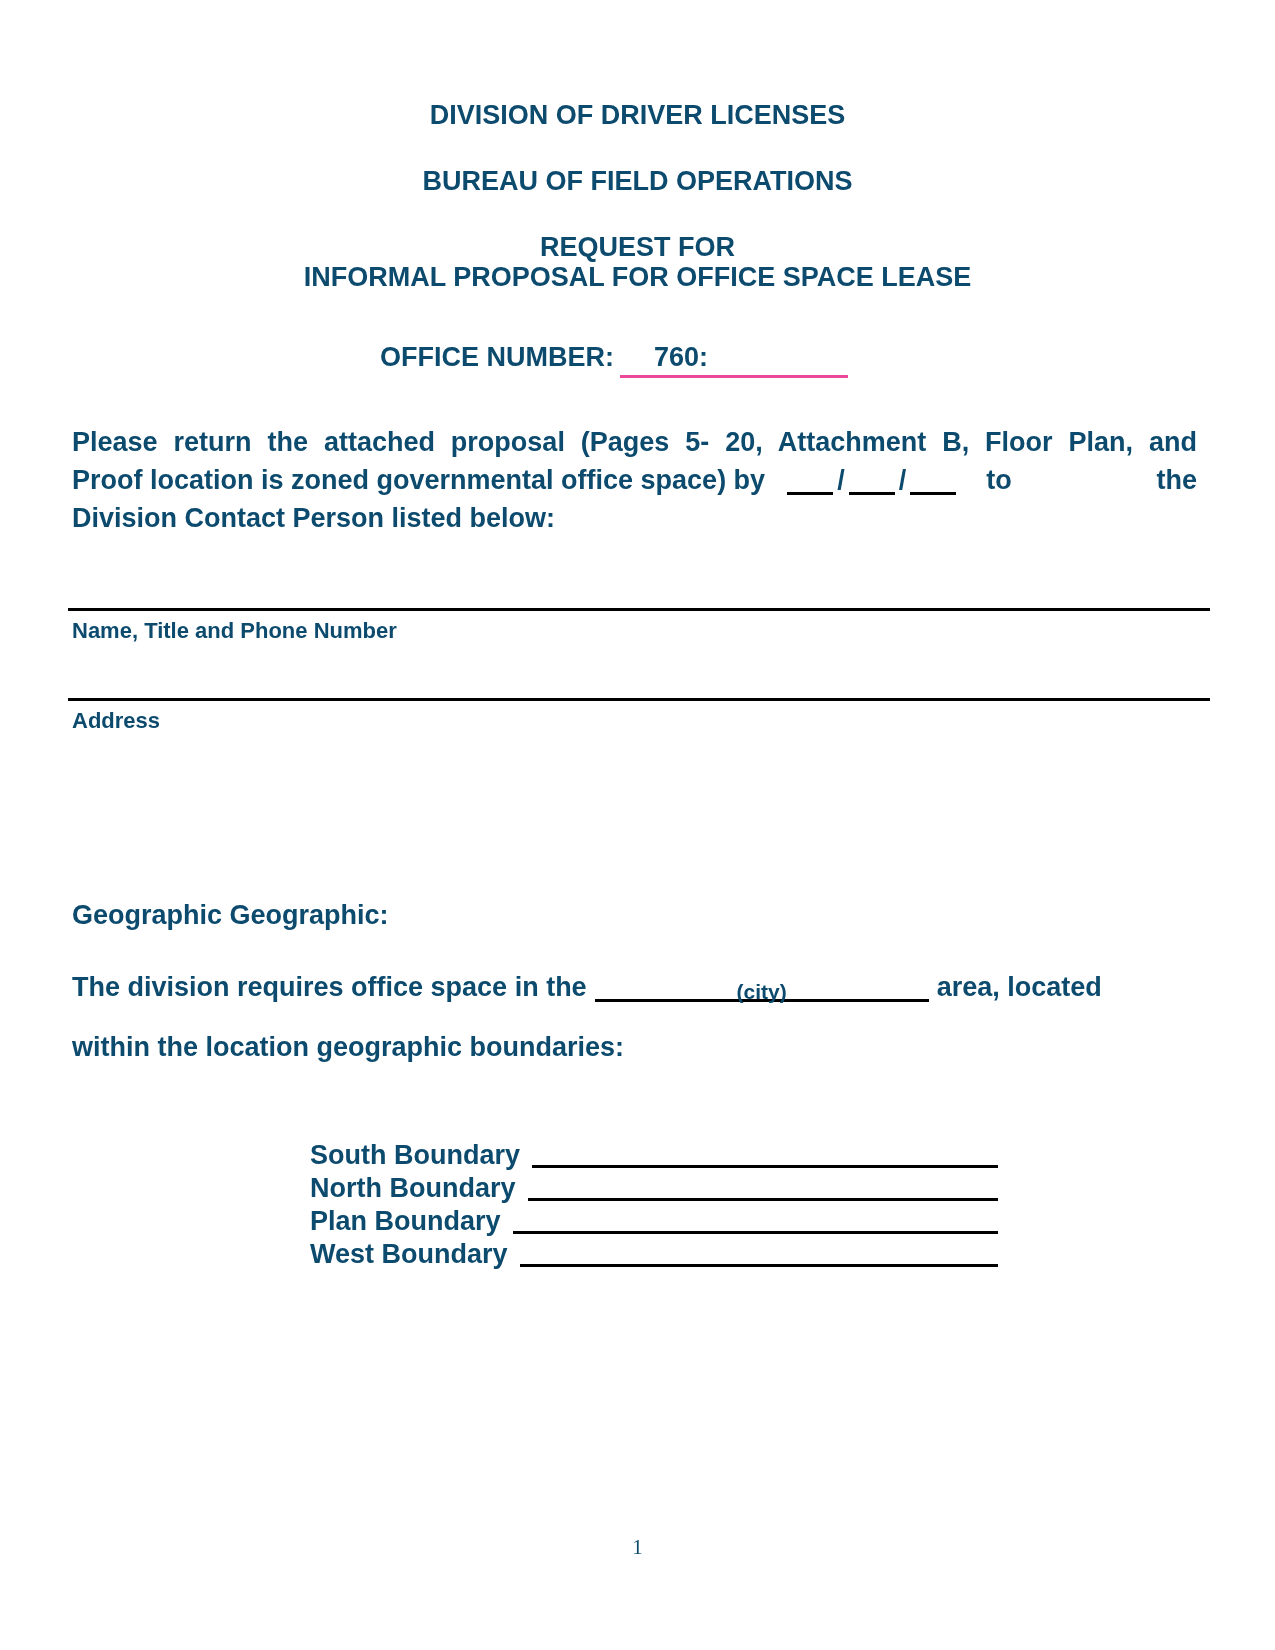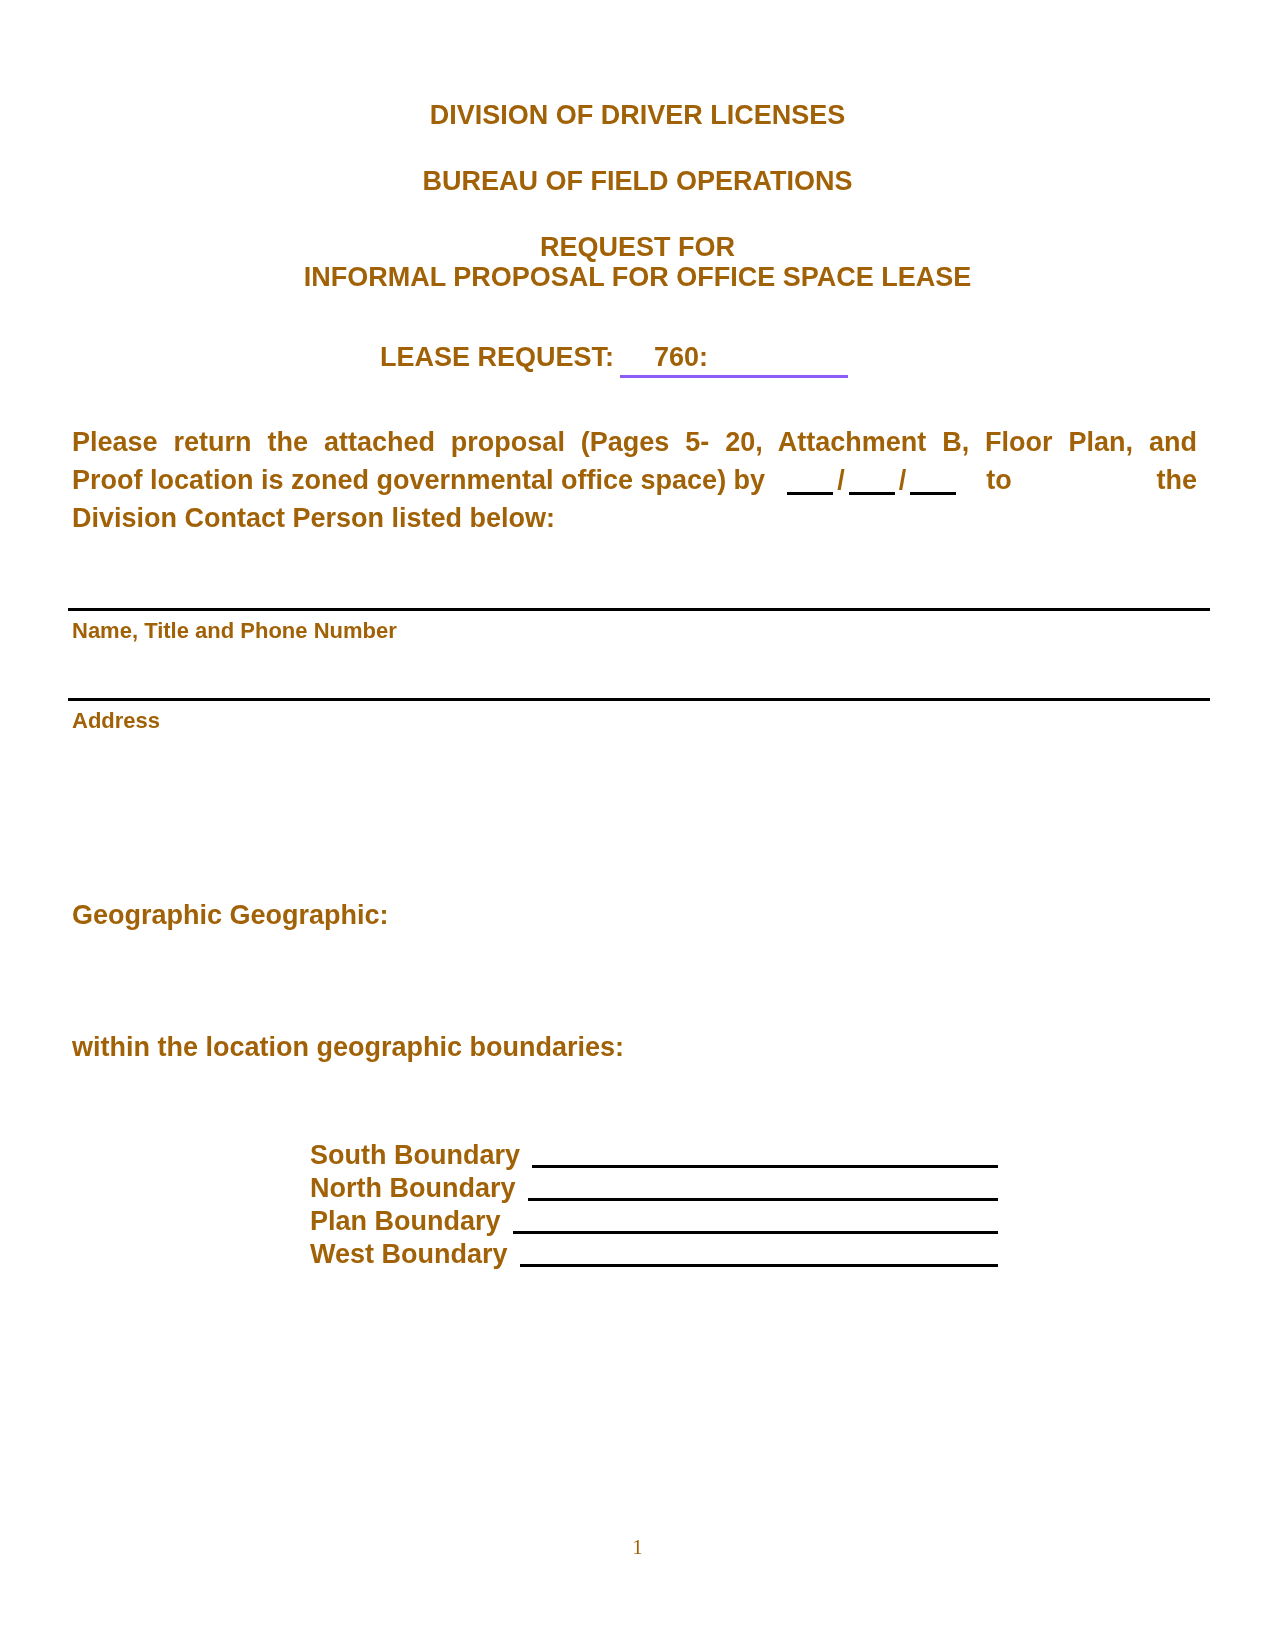--- a/index.html
+++ b/index.html
@@ -1,21 +1,21 @@
 <!DOCTYPE html>
 <html><head>
 <meta charset="utf-8">
 <style>
   html, body { margin: 0; padding: 0; background: #ffffff; }
   .page {
     position: relative;
     width: 1275px;
     height: 1650px;
     background: #ffffff;
-    color: #a16207;
+    color: #0c4a6e;
     font-family: "Liberation Sans", "DejaVu Sans", sans-serif;
     font-weight: bold;
     overflow: hidden;
   }
   .title {
     position: absolute;
     left: 0;
     width: 100%;
     text-align: center;
     font-size: 27px;
@@ -26,21 +26,21 @@
   .t3 { top: 232px; }
   .t4 { top: 262px; }
 
   .lease-row { position: absolute; left: 380px; top: 342px; font-size: 27px; white-space: nowrap; }
   .lease-field {
     display: inline-block;
     box-sizing: border-box;
     width: 228px;
     margin-left: 6px;
     padding: 0 0 2px 34px;
-    border-bottom: 3px solid #8b5cf6;
+    border-bottom: 3px solid #ec4899;
   }
 
   .para { position: absolute; left: 72px; top: 423px; width: 1125px; font-size: 27px; line-height: 38px; }
   .jline { text-align: justify; text-align-last: justify; }
   .line2 { display: flex; align-items: baseline; white-space: nowrap; }
   .dategroup { margin-left: 18px; white-space: nowrap; }
   .blank {
     display: inline-block;
     height: 0;
     border-bottom: 3px solid #000;
@@ -92,21 +92,21 @@
 <body>
 
 <div class="page">
 
   <div class="title t1">DIVISION OF DRIVER LICENSES</div>
   <div class="title t3">REQUEST FOR</div>
   <div class="title t2">BUREAU OF FIELD OPERATIONS</div>
   <div class="title t4">INFORMAL PROPOSAL FOR OFFICE SPACE LEASE</div>
 
   <div class="lease-row">
-    <span>LEASE REQUEST:</span><span class="lease-field">760:</span>
+    <span>OFFICE NUMBER:</span><span class="lease-field">760:</span>
   </div>
 
   <div class="para">
     <div class="jline">Please return the attached proposal (Pages 5- 20, Attachment B, Floor Plan, and</div>
     <div class="line2">
       <span>Proof location is zoned governmental office space) by</span>
       <span class="dategroup"><span class="blank"></span><span>/</span><span class="blank"></span><span>/</span><span class="blank"></span></span>
       <span class="to-word">to</span>
       <span class="the-word">the</span>
     </div>
@@ -116,20 +116,23 @@
   <div class="fill-above fill-name"></div>
   <div class="rule rule-name"></div>
   <div class="small-label label-name">Name, Title and Phone Number</div>
 
   <div class="fill-above fill-addr"></div>
   <div class="rule rule-addr"></div>
   <div class="small-label label-addr">Address</div>
 
   <div class="geo-heading">Geographic Geographic:</div>
 
+  <div class="city-line">
+    <span>The division requires office space in the</span><span class="city-wrap"><span class="blank city-field"></span><span class="city-caption">(city)</span></span><span>area, located</span>
+  </div>
 
   <div class="city-line2">within the location geographic boundaries:</div>
 
   <div class="boundaries">
     <div class="brow">
       <span class="blabel">South Boundary</span>
       <span class="bfield"></span>
     </div>
     <div class="brow">
       <span class="blabel">North Boundary</span>

